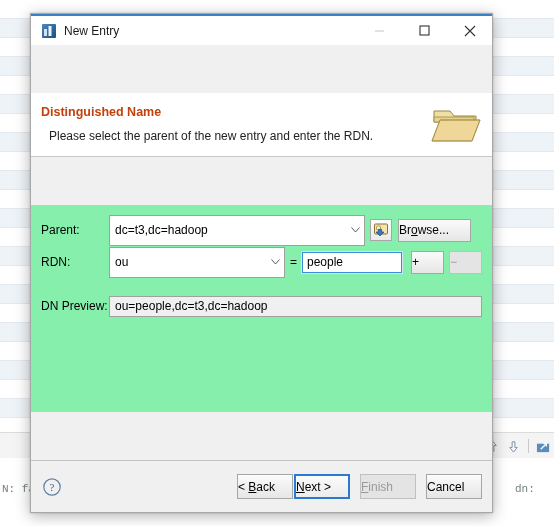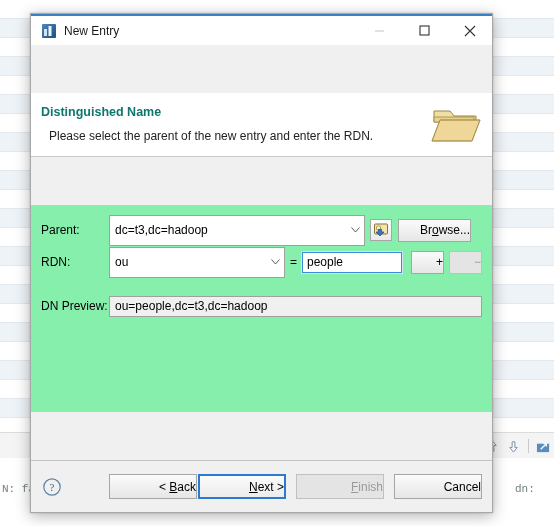--- a/index.html
+++ b/index.html
@@ -142,21 +142,21 @@
     height: 63px;
     position: relative;
     border-bottom: 1px solid #c8c8c8;
     overflow: hidden;
   }
   #header-title {
     position: absolute;
     left: 10px; top: 12px;
     font-weight: bold;
     font-size: 12.5px;
-    color: #0f766e;
+    color: #c2410c;
   }
   #header-sub {
     position: absolute;
     left: 18px; top: 36px;
     font-size: 12px;
     color: #222;
   }
   #header-icon {
     position: absolute;
     right: 10px; top: 8px;
@@ -226,21 +226,21 @@
 
   .push-btn {
     height: 23px;
     background: linear-gradient(#fbfbfb, #e6e6e6);
     border: 1px solid #a6a6a6;
     font-size: 12px;
     font-family: "Liberation Sans", sans-serif;
     color: #000;
     display: flex;
     align-items: center;
-    justify-content: flex-end;
+    justify-content: flex-start;
     box-sizing: border-box;
     flex: none;
   }
   .push-btn.disabled { color: #9a9a9a; background: #e4e4e4; border-color: #c0c0c0; }
 
   #browse-btn { width: 73px; margin-left: 6px; }
 
   .eq {
     width: 17px;
     text-align: center;
@@ -292,21 +292,21 @@
     flex: none;
     display: flex;
     align-items: center;
     justify-content: center;
   }
   #nav-buttons {
     margin-left: auto;
     display: flex;
     align-items: center;
   }
-  .nav-btn { width: 88px; height: 25px; }
+  .nav-btn { width: 56px; height: 25px; }
   #back-btn   { margin-right: 1px; }
   #next-btn   { border: 2px solid #2a7ad1; background: linear-gradient(#fbfbfb,#ececec); margin-right: 10px; }
   #finish-btn { margin-right: 10px; }
 
   u { text-decoration: underline; }
 </style>
 </head>
 <body>
 
 <div id="bg-app">

